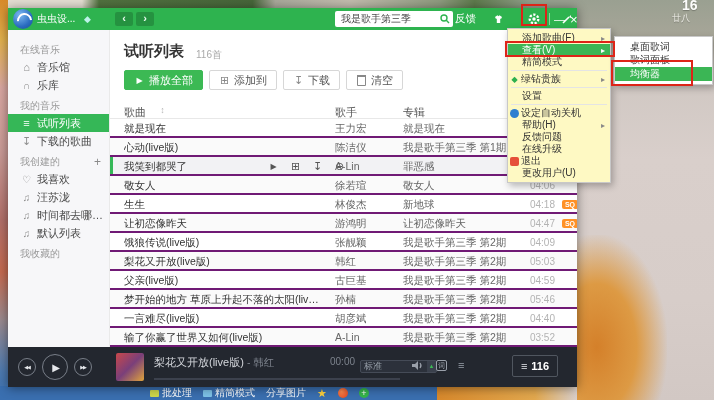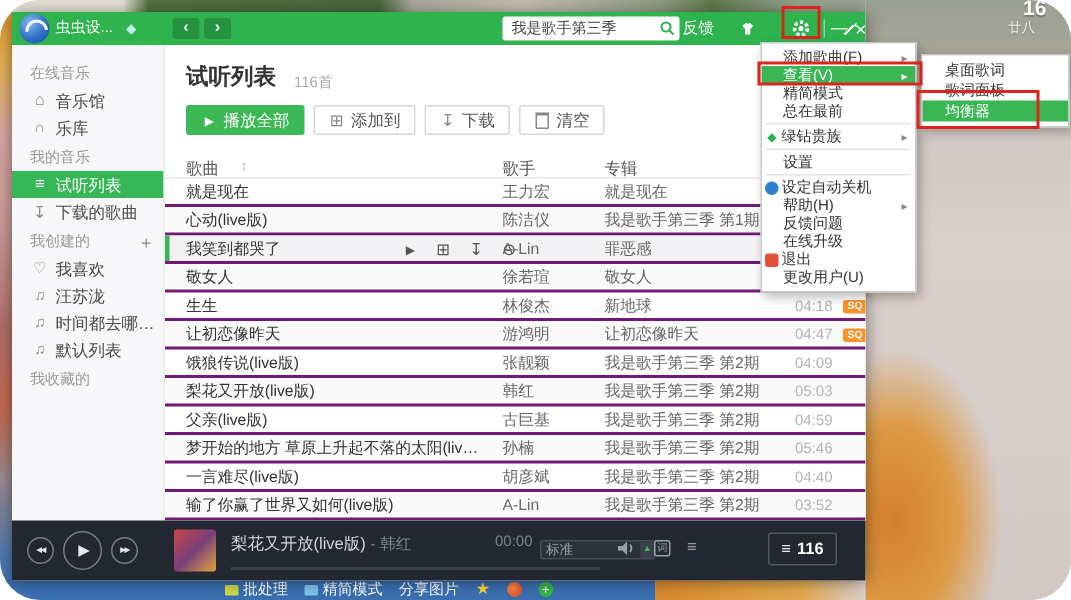--- a/index.html
+++ b/index.html
@@ -1,17 +1,17 @@
 <!DOCTYPE html>
 <html><head>
 <meta charset="utf-8">
 <style>
   *{margin:0;padding:0;box-sizing:border-box;font-family:"Liberation Sans","DejaVu Sans",sans-serif;}
   html,body{width:714px;height:400px;overflow:hidden;}
-  #root{position:relative;width:714px;height:400px;background:#d8cfcb;overflow:hidden;font-size:11px;border-radius:27px;}
+  #root{position:relative;width:714px;height:400px;background:#d8cfcb;overflow:hidden;font-size:11px;}
 
   
   #desk-left{position:absolute;left:0;top:0;width:8px;height:400px;
     background:linear-gradient(180deg,#d88a2a 0%,#e2b14d 10%,#d9a7a2 22%,#c99a96 38%,#b2706a 55%,#c46a50 68%,#9a8a8f 80%,#4d7ab0 93%,#3a6fb0 100%);}
   #desk-top{position:absolute;left:8px;top:0;width:569px;height:8px;
     background:linear-gradient(90deg,#e3ded2 0%,#e3ded2 13%,#51713f 16%,#47663a 43%,#a8a89a 47%,#c2bcae 60%,#8d9a7e 76%,#5e7a4c 82%,#93a08c 92%,#9aa091 100%);}
   #desk-right{position:absolute;left:577px;top:0;width:137px;height:400px;
     background:linear-gradient(180deg,#9aa091 0%,#a8a699 10%,#cfc7c2 18%,#d9cfcb 40%,#d7cdc9 75%,#d2c8c4 100%);}
   #bottle{position:absolute;left:577px;top:235px;width:90px;height:165px;
     background:radial-gradient(ellipse at 22% 68%,#d4802a 0%,#dd9a44 40%,rgba(221,154,68,0) 72%);}
@@ -95,21 +95,21 @@
   #quality{position:absolute;left:352px;top:13px;height:13px;display:flex;align-items:center;background:#2c313b;border:1px solid #454b57;border-radius:2px;color:#98a0aa;font-size:9px;padding-left:3px;gap:43px;}
   #quality .q-arr{width:9px;height:11px;margin-left:2px;background:#3a404c;color:#3cb954;font-size:6px;text-align:center;line-height:11px;}
   #p-icons{position:absolute;left:404px;top:12px;display:flex;gap:11px;align-items:center;color:#9aa0aa;}
   #lyric-ic{width:11px;height:11px;border:1px solid #9aa0aa;border-radius:2px;font-size:7px;text-align:center;line-height:10px;}
   #order-ic{font-size:11px;}
   #playlist-btn{position:absolute;left:504px;top:8px;width:46px;height:22px;border:1px solid #50565f;border-radius:2px;display:flex;align-items:center;justify-content:center;gap:4px;color:#fff;}
   #playlist-btn .cnt{font-size:11px;font-weight:bold;}
   #playlist-btn .li{font-size:11px;color:#e6e8ec;}
 
   
-  #menu{position:absolute;left:507px;top:28px;width:104px;background:#ffffff;border:1px solid #c8c8c8;box-shadow:2px 3px 7px rgba(0,0,0,.28);padding:3px 0;z-index:50;}
+  #menu{position:absolute;left:507px;top:28px;width:104px;background:#fef9c3;border:1px solid #c8c8c8;box-shadow:2px 3px 7px rgba(0,0,0,.28);padding:3px 0;z-index:50;}
   .m-i{height:12px;display:flex;align-items:center;font-size:10px;color:#333;padding-right:5px;}
   .m-ic{width:14px;display:flex;align-items:center;justify-content:center;flex:none;}
   .m-lbl{white-space:nowrap;overflow:hidden;}
   .m-arr{margin-left:auto;color:#888;font-size:8px;}
   .m-i.hl{background:#3bb655;color:#fff;}
   .m-i.hl .m-arr{color:#fff;}
   .m-sep{height:1px;background:#e4e4e4;margin:2px 3px;}
   #submenu{position:absolute;left:614px;top:36px;width:99px;background:#fff;border:1px solid #c8c8c8;box-shadow:2px 3px 7px rgba(0,0,0,.28);padding:3px 0;z-index:51;}
   #submenu .m-i{height:13.5px;padding-left:15px;font-size:10px;}
   #submenu .m-i.hl{background:#3bb655;color:#fff;}
@@ -396,24 +396,20 @@
       </div>
       <div class="m-i hl">
         <span class="m-ic"></span>
         <span class="m-lbl">查看(V)</span>
         <span class="m-arr">▸</span>
       </div>
       <div class="m-i">
         <span class="m-ic"></span>
         <span class="m-lbl">精简模式</span>
       </div>
-      <div class="m-i">
-        <span class="m-ic"></span>
-        <span class="m-lbl">总在最前</span>
-      </div>
       <div class="m-sep"></div>
       <div class="m-i">
         <span class="m-ic ic ic-green-diamond"></span>
         <span class="m-lbl">绿钻贵族</span>
         <span class="m-arr">▸</span>
       </div>
       <div class="m-sep"></div>
       <div class="m-i">
         <span class="m-ic"></span>
         <span class="m-lbl">设置</span>

